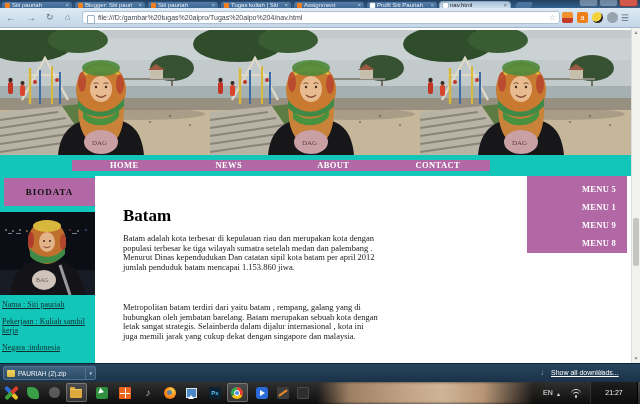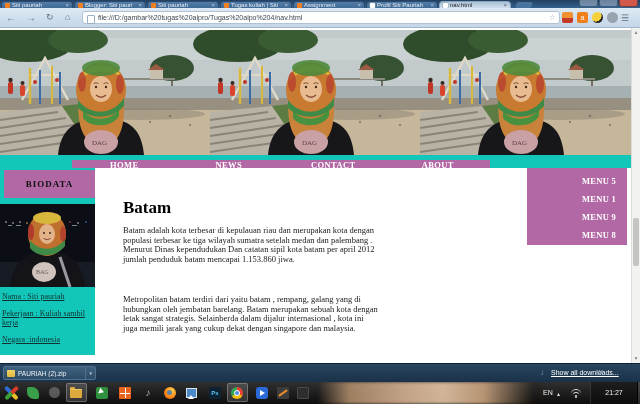--- a/index.html
+++ b/index.html
@@ -43,21 +43,21 @@
   #ext4{left:607px;border-radius:50%;background:#97a3ad;}
   .menubtn{position:absolute;left:621px;top:4px;font-size:9px;line-height:12px;color:#5d6d7d;}
 
   
   .page{position:absolute;left:0;top:28px;width:631px;height:335px;background:#fff;overflow:hidden;}
   .header{position:absolute;left:0;top:2px;width:631px;height:125px;}
   .tealband{position:absolute;left:0;top:127px;width:631px;height:21px;background:#12c7ba;}
   .navbar{position:absolute;left:72px;top:132px;width:418px;height:11px;background:#b168a5;display:flex;}
   .navitem{flex:1;text-align:center;font-family:"Liberation Serif",serif;font-weight:bold;
            font-size:8.5px;line-height:11px;color:#fff;letter-spacing:.4px;}
-  .content{position:absolute;left:0;top:140px;width:571px;height:187px;}
+  .content{position:absolute;left:0;top:148px;width:571px;height:187px;}
   .sidebar{position:absolute;left:0;top:0;width:95px;height:187px;background:#12c7ba;}
   .bio-title{position:absolute;left:4px;top:2px;width:91px;height:28px;background:#b168a5;
              font-family:"Liberation Serif",serif;font-weight:bold;font-size:9px;color:#111;
              display:flex;align-items:center;justify-content:center;letter-spacing:1px;}
   .bio-photo{position:absolute;left:0;top:36px;width:95px;height:83px;}
   .bio-lines{position:absolute;left:2px;top:124px;width:92px;font-family:"Liberation Serif",serif;
              font-size:8px;line-height:9.5px;color:#11302e;}
   .bio-line{margin-bottom:7px;text-decoration:underline;}
   .white{position:absolute;left:95px;top:0;width:536px;height:187px;background:#fff;}
   .heading{position:absolute;left:28px;top:30px;font-family:"Liberation Serif",serif;
@@ -272,22 +272,22 @@
         <use href="#beach" x="210"></use>
         <use href="#beach" x="420"></use>
       </svg>
     </div>
 
     <div class="tealband"></div>
 
     <div class="navbar">
       <div class="navitem">HOME</div>
       <div class="navitem">NEWS</div>
+      <div class="navitem">ABOUT</div>
       <div class="navitem">CONTACT</div>
-      <div class="navitem">ABOUT</div>
     </div>
 
     <div class="content">
 
       <div class="sidebar">
         <div class="bio-title">BIODATA</div>
         <div class="bio-photo">
           <svg width="95" height="83" viewBox="0 0 95 83">
             <rect width="95" height="83" fill="#0c0e15"></rect>
             <rect y="58" width="95" height="25" fill="#171b24"></rect>

